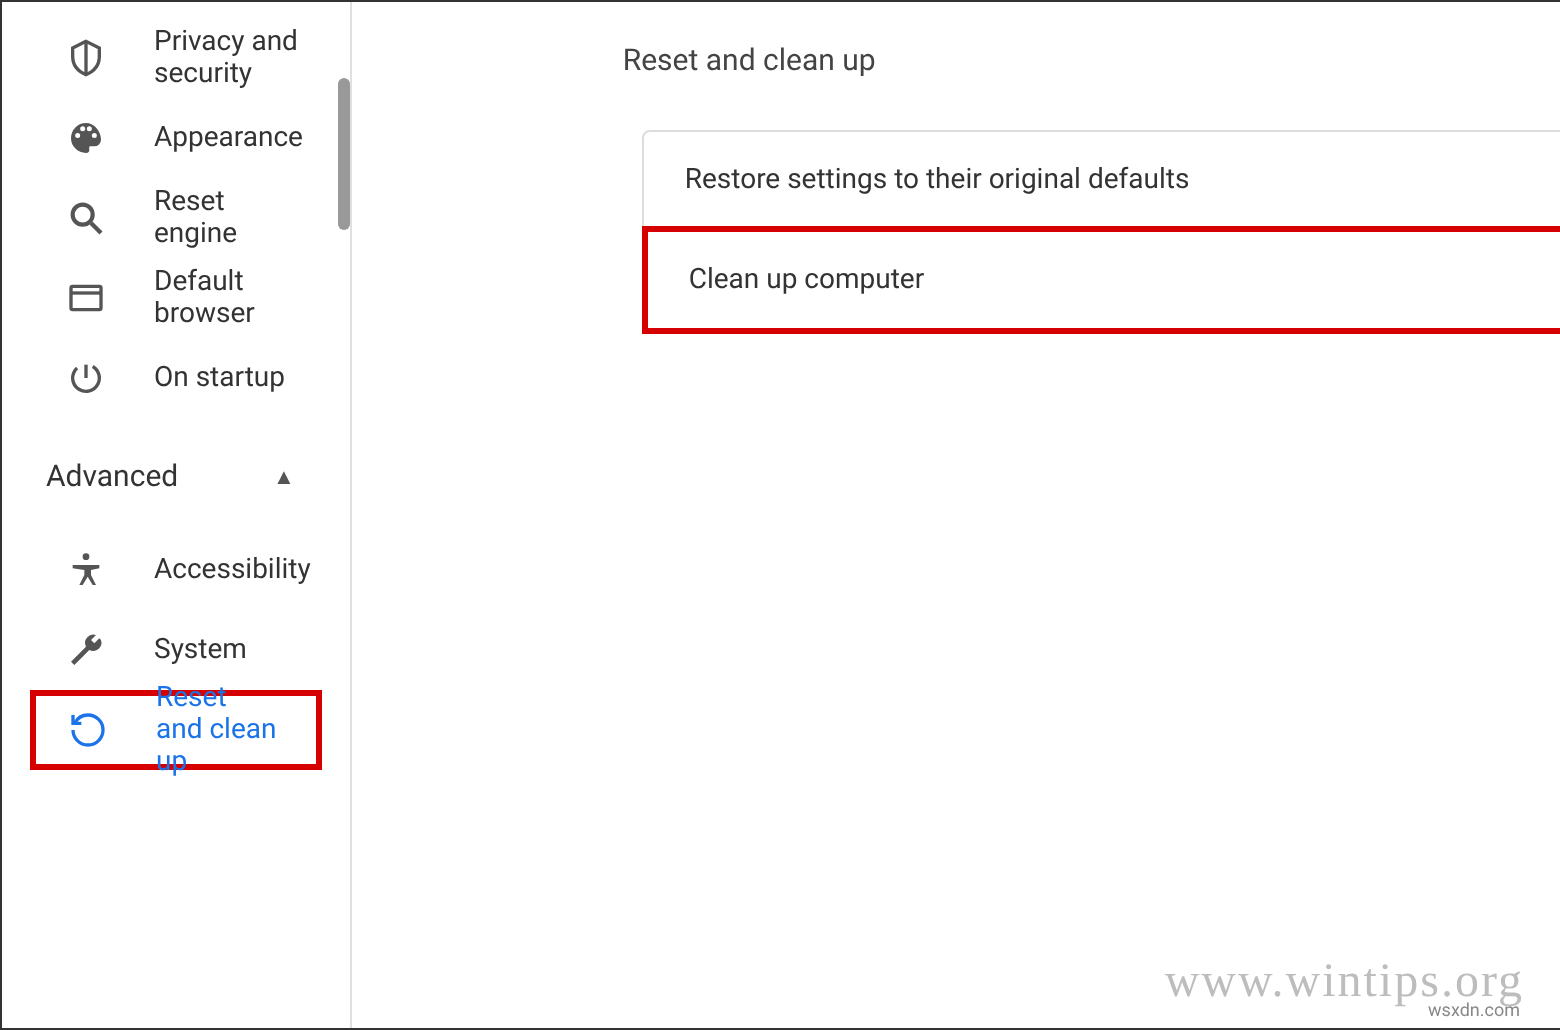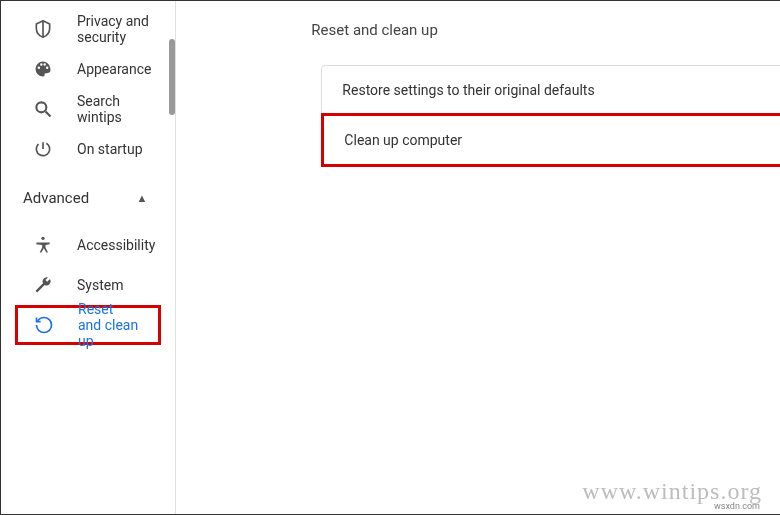--- a/index.html
+++ b/index.html
@@ -146,23 +146,32 @@
       <span>Appearance</span>
     </div>
 
     <div class="sidebar-item">
       <span class="icon">
         <svg width="20" height="20" viewBox="0 0 24 24" fill="none" stroke="#555" stroke-width="2.5">
             <circle cx="10" cy="10" r="6"></circle>
             <line x1="15" y1="15" x2="21" y2="21"></line>
           </svg>
       </span>
-      <span>Search wintips</span>
-    </div>
-
+      <span>Reset engine</span>
+    </div>
+
+    <div class="sidebar-item">
+      <span class="icon">
+        <svg width="20" height="20" viewBox="0 0 24 24" fill="none" stroke="#555" stroke-width="2">
+            <rect x="3" y="5" width="18" height="14" rx="1"></rect>
+            <line x1="3" y1="9" x2="21" y2="9"></line>
+          </svg>
+      </span>
+      <span>Default browser</span>
+    </div>
 
     <div class="sidebar-item">
       <span class="icon">
         <svg width="20" height="20" viewBox="0 0 24 24" fill="none" stroke="#555" stroke-width="2">
             <circle cx="12" cy="12" r="8" stroke-dasharray="40 10" transform="rotate(-60 12 12)"></circle>
             <line x1="12" y1="4" x2="12" y2="12"></line>
           </svg>
       </span>
       <span>On startup</span>
     </div>

